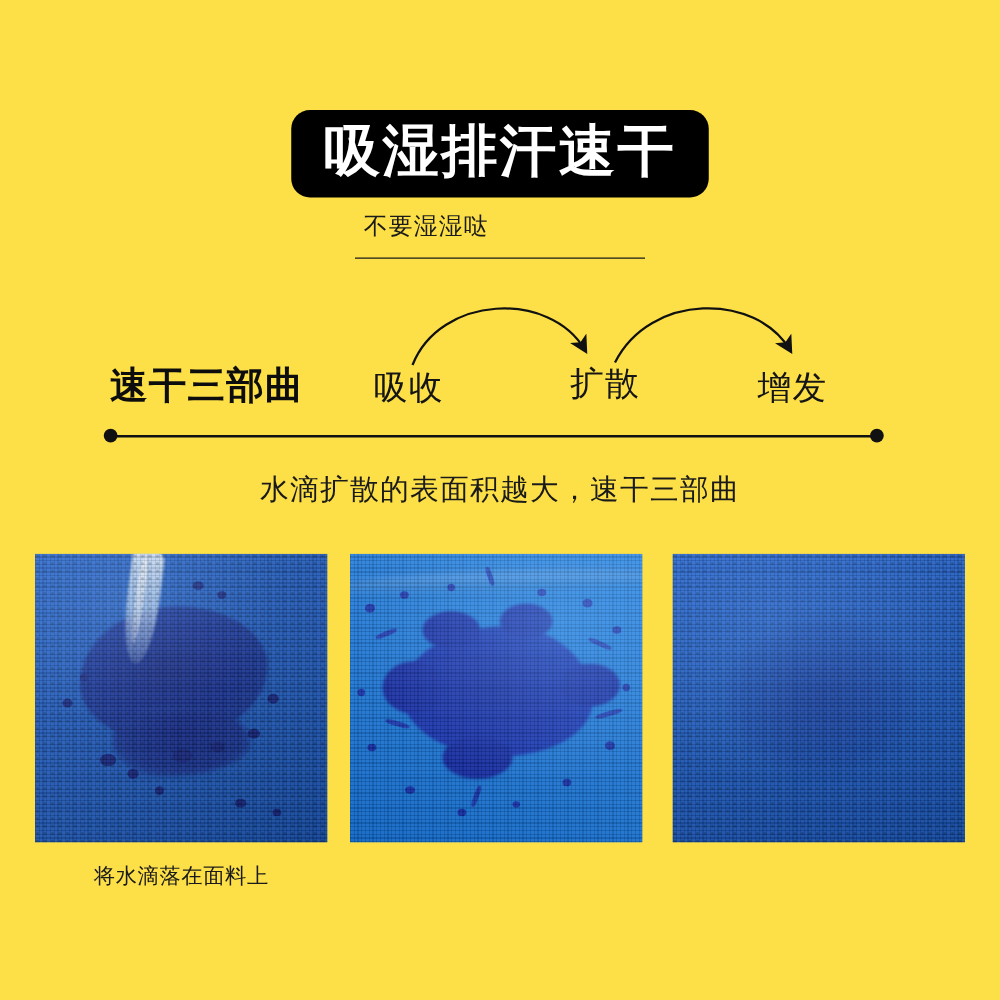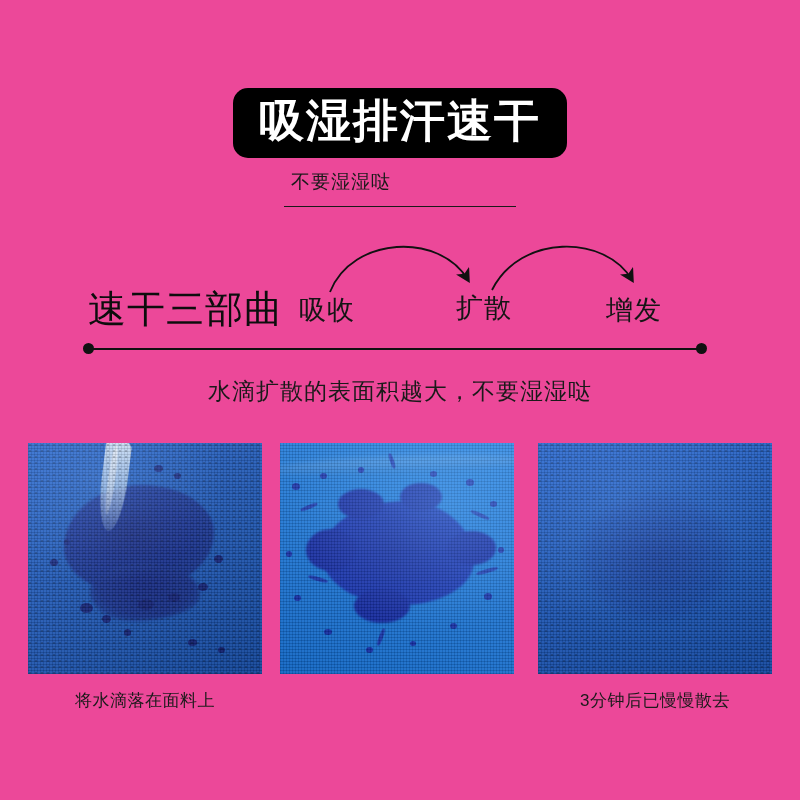--- a/index.html
+++ b/index.html
@@ -13,21 +13,21 @@
     font-family: "Liberation Sans", "DejaVu Sans", sans-serif;
     color: #111111;
     overflow: hidden;
     position: relative;
   }
 
   .page {
     position: relative;
     width: 800px;
     height: 800px;
-    background: #ec4899;
+    background: #fde047;
   }
 
   
   .banner-row {
     position: absolute;
     left: 0;
     top: 88px;
     width: 800px;
     display: flex;
     justify-content: center;
@@ -91,22 +91,22 @@
     position: absolute;
     left: 0;
     top: 58px;
     width: 800px;
     height: 58px;
   }
   .step-label-main {
     position: absolute;
     left: 88px;
     top: 0;
-    font-size: 38px;
-    font-weight: normal;
+    font-size: 30px;
+    font-weight: bold;
     letter-spacing: 1px;
     line-height: 46px;
     color: #0d0d0d;
     white-space: nowrap;
   }
   .step {
     position: absolute;
     top: 2px;
     font-size: 27px;
     line-height: 44px;
@@ -366,21 +366,21 @@
       <span class="step step-2">扩散</span>
       <span class="step step-3">增发</span>
     </div>
   </div>
 
   <div class="baseline"></div>
   <div class="baseline-dot left"></div>
   <div class="baseline-dot right"></div>
 
   <div class="tagline-row">
-    <span class="tagline-text">水滴扩散的表面积越大，不要湿湿哒</span>
+    <span class="tagline-text">水滴扩散的表面积越大，速干三部曲</span>
   </div>
 
   <div class="panels">
 
     <div class="panel panel-1">
       <div class="fabric p1-base">
         <div class="p1-blob-main"></div>
         <div class="p1-blob-2"></div>
         <div class="p1-splat" style="left:52px;  top:160px; width:13px; height:10px;"></div>
         <div class="p1-splat" style="left:74px;  top:172px; width:9px;  height:8px;"></div>
@@ -443,16 +443,15 @@
         <div class="p3-damp-2"></div>
         <div class="weave"></div>
         <div class="weave-dots"></div>
         <div class="p3-shade"></div>
       </div>
     </div>
   </div>
 
   <div class="captions">
     <span class="caption caption-1">将水滴落在面料上</span>
-    <span class="caption caption-3">3分钟后已慢慢散去</span>
   </div>
 
 </div>
 
 </body></html>

